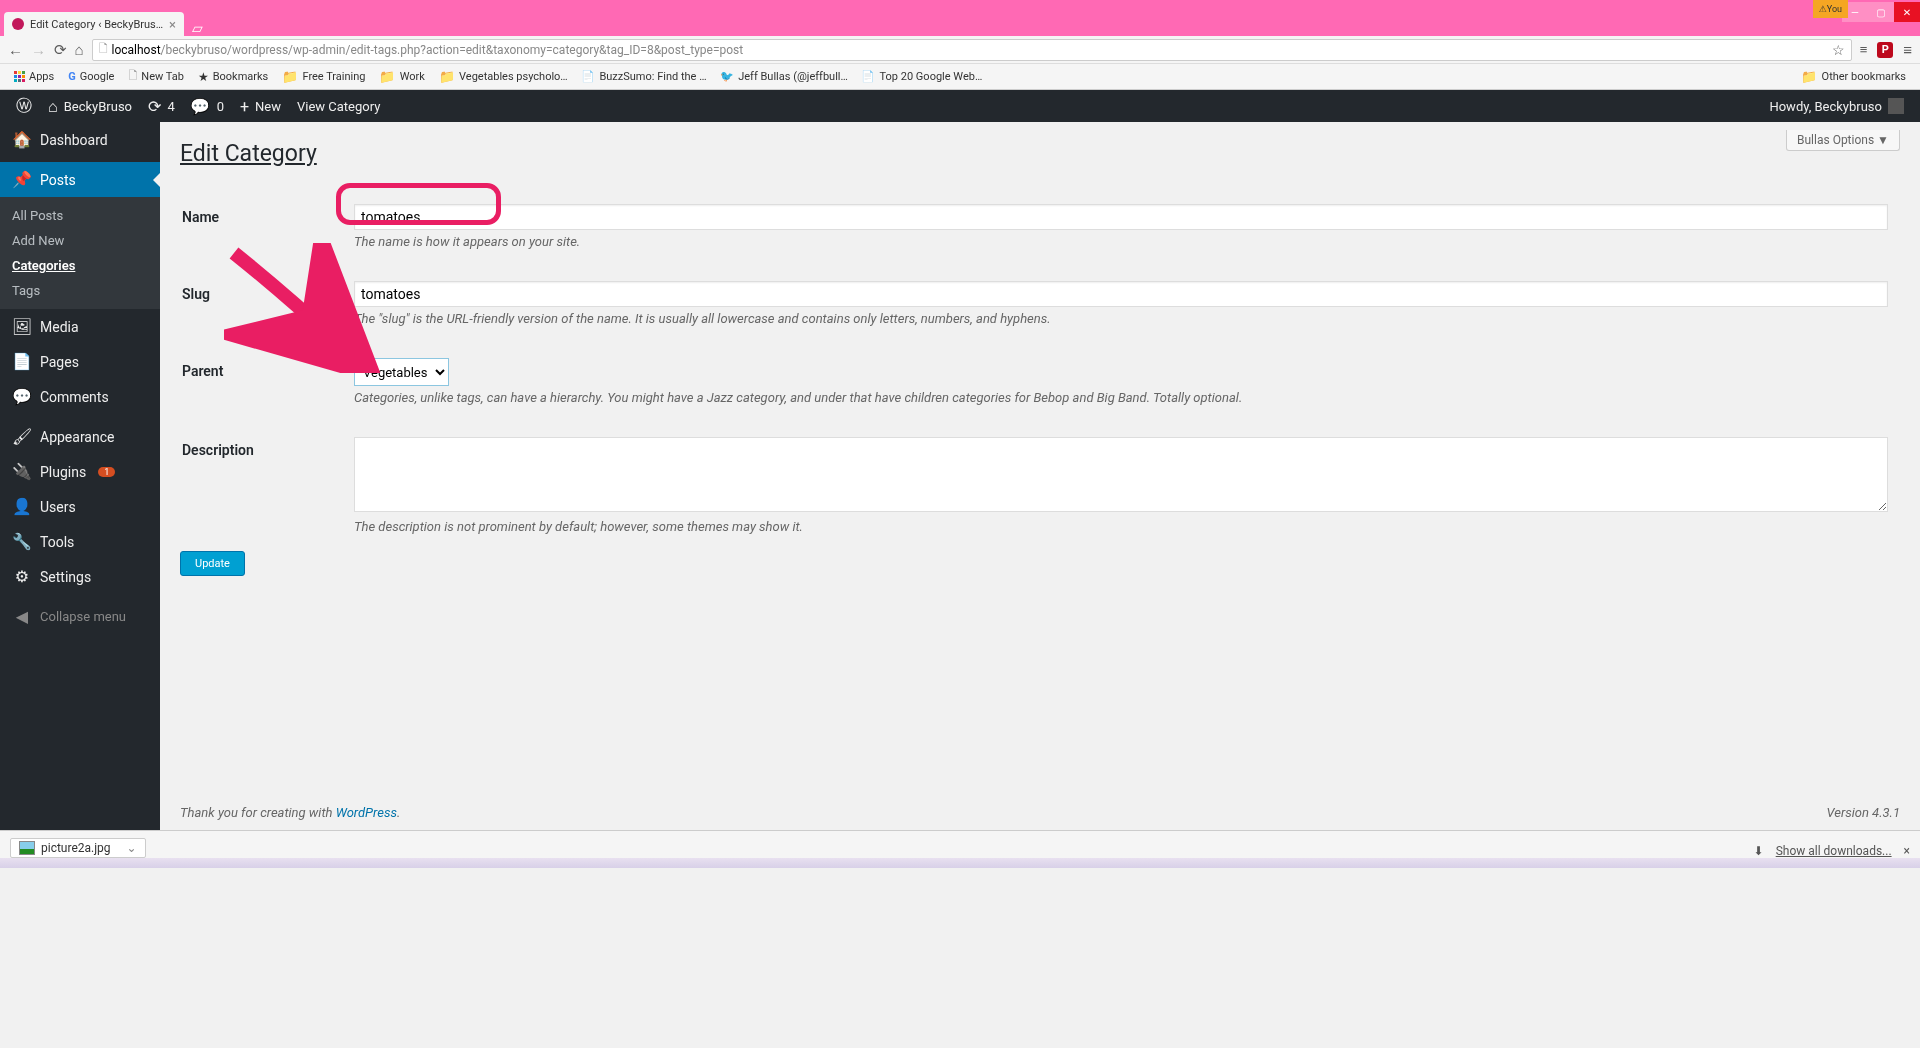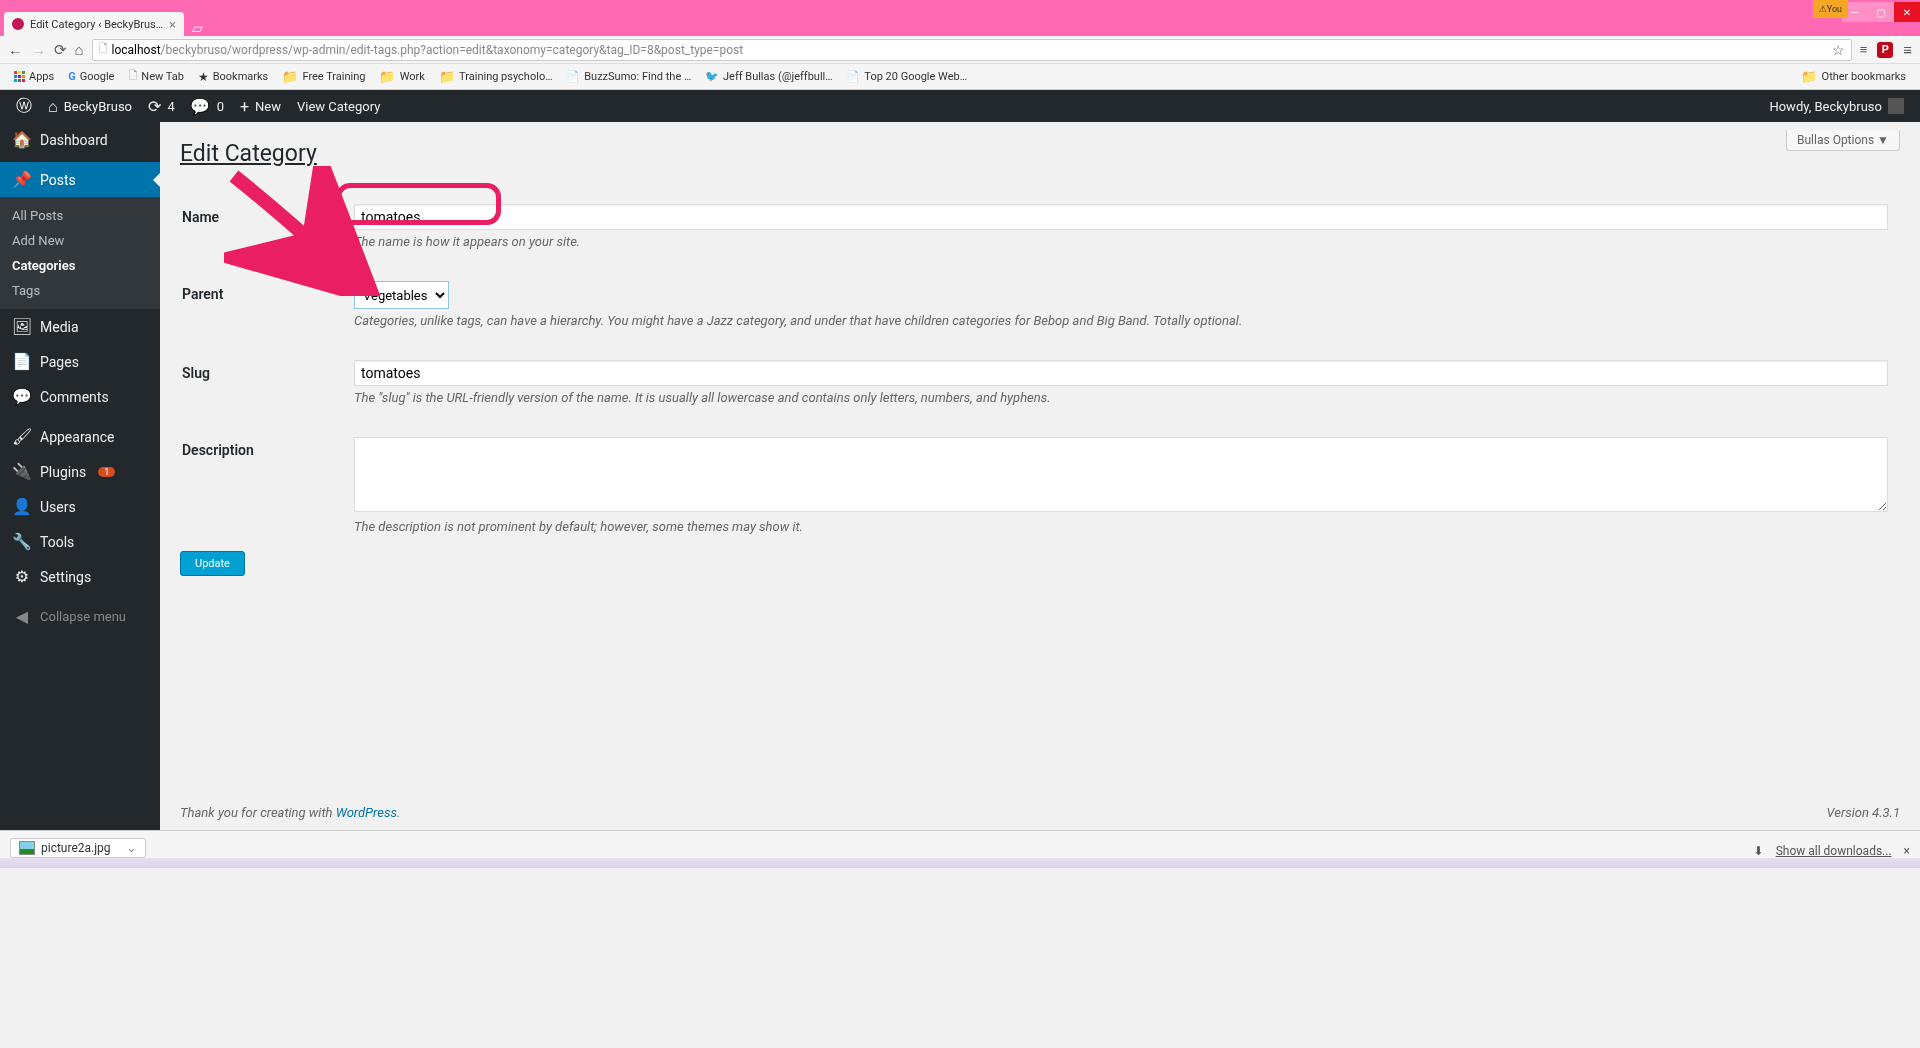--- a/index.html
+++ b/index.html
@@ -52,21 +52,21 @@
 
 .wp-wrap { display: flex; height: calc(798px - 90px); }
 .adminmenu { width: 160px; background: #23282d; color: #eee; flex-shrink: 0; }
 .menu-item { display: flex; align-items: center; gap: 8px; padding: 8px 12px; font-size: 14px; color: #eee; cursor: pointer; }
 .menu-item.current { background: #0073aa; color: #fff; position: relative; }
 .menu-item.current::after { content: ""; position: absolute; right: -1px; top: 50%; transform: translateY(-50%); border: 8px solid transparent; border-right-color: #f1f1f1; }
 .menu-icon-wp { width: 20px; text-align: center; font-size: 16px; }
 .menu-sep { height: 5px; }
 .submenu { background: #32373c; padding: 6px 0; }
 .submenu-item { padding: 5px 12px; font-size: 13px; color: rgba(240,245,250,0.7); cursor: pointer; }
-.submenu-item.current { color: #fff; font-weight: 600; }
+.submenu-item.current { color: #fff; font-weight: 600; text-decoration: underline; }
 .plugin-badge { background: #d54e21; color: #fff; border-radius: 10px; padding: 0 6px; font-size: 9px; margin-left: 4px; }
 
 .content-wrap { flex: 1; padding: 0; position: relative; overflow: auto; background: #f1f1f1; }
 .screen-options { position: absolute; right: 20px; top: 8px; background: #f7f7f7; border: 1px solid #ccc; border-top: none; border-radius: 0 0 3px 3px; padding: 3px 10px; font-size: 12px; color: #666; cursor: pointer; }
 .content { padding: 10px 20px 40px; }
 h1.page-title { font-size: 23px; font-weight: 400; margin: 8px 0 20px; color: #23282d; text-decoration: underline; }
 
 .form-table { width: 100%; }
 .form-table tr { }
 .form-table th { text-align: left; width: 170px; padding: 20px 10px 20px 0; font-weight: 600; color: #23282d; vertical-align: top; font-size: 14px; }
@@ -158,21 +158,21 @@
   <div class="bm-item">
       <span class="bm-folder">📁</span>
       <span>Free Training</span>
     </div>
   <div class="bm-item">
       <span class="bm-folder">📁</span>
       <span>Work</span>
     </div>
   <div class="bm-item">
       <span class="bm-folder">📁</span>
-      <span>Training psycholo…</span>
+      <span>Vegetables psycholo…</span>
     </div>
   <div class="bm-item">
       <span class="bm-page">📄</span>
       <span>BuzzSumo: Find the …</span>
     </div>
   <div class="bm-item">
       <span class="bm-tw">🐦</span>
       <span>Jeff Bullas (@jeffbull…</span>
     </div>
   <div class="bm-item">
@@ -280,45 +280,45 @@
       <h1 class="page-title">Edit Category</h1>
 
       <table class="form-table">
         <tbody>
             <tr class="form-field">
           <th>Name</th>
           <td style="position:relative;">
             <input type="text" value="tomatoes" style="">
             <p class="description">The name is how it appears on your site.</p>
             <div class="annotation-box" style="top:-6px; left:-18px; width:165px; height:42px;"></div>
+          </td>
+        </tr>
+        <tr class="form-field">
+          <th>Slug</th>
+          <td>
+            <input type="text" value="tomatoes" style="">
+            <p class="description">The "slug" is the URL-friendly version of the name. It is usually all lowercase and contains only letters, numbers, and hyphens.</p>
           </td>
         </tr>
         <tr class="form-field">
           <th>Parent</th>
           <td style="position:relative;">
             <select><option>Vegetables</option></select>
             <p class="description">Categories, unlike tags, can have a hierarchy. You might have a Jazz category, and under that have children categories for Bebop and Big Band. Totally optional.</p>
             <svg class="annotation-arrow" style="top:-100px; left:-130px;" width="160" height="130" viewBox="0 0 160 130">
               <defs>
                     <marker id="ah" markerWidth="12" markerHeight="12" refX="8" refY="6" orient="auto">
                       <path d="M0,0 L12,6 L0,12 L4,6 z" fill="#e91e63"></path>
                     </marker>
                   </defs>
               <path d="M10,10 Q60,50 120,105" stroke="#e91e63" stroke-width="14" fill="none" marker-end="url(#ah)"></path>
             </svg>
           </td>
         </tr>
         <tr class="form-field">
-          <th>Slug</th>
-          <td>
-            <input type="text" value="tomatoes" style="">
-            <p class="description">The "slug" is the URL-friendly version of the name. It is usually all lowercase and contains only letters, numbers, and hyphens.</p>
-          </td>
-        </tr>
-        <tr class="form-field">
           <th>Description</th>
           <td>
             <textarea style=""></textarea>
             <p class="description">The description is not prominent by default; however, some themes may show it.</p>
           </td>
         </tr>
       </tbody>
         </table>
       <button class="btn-primary">Update</button>
     </div>

